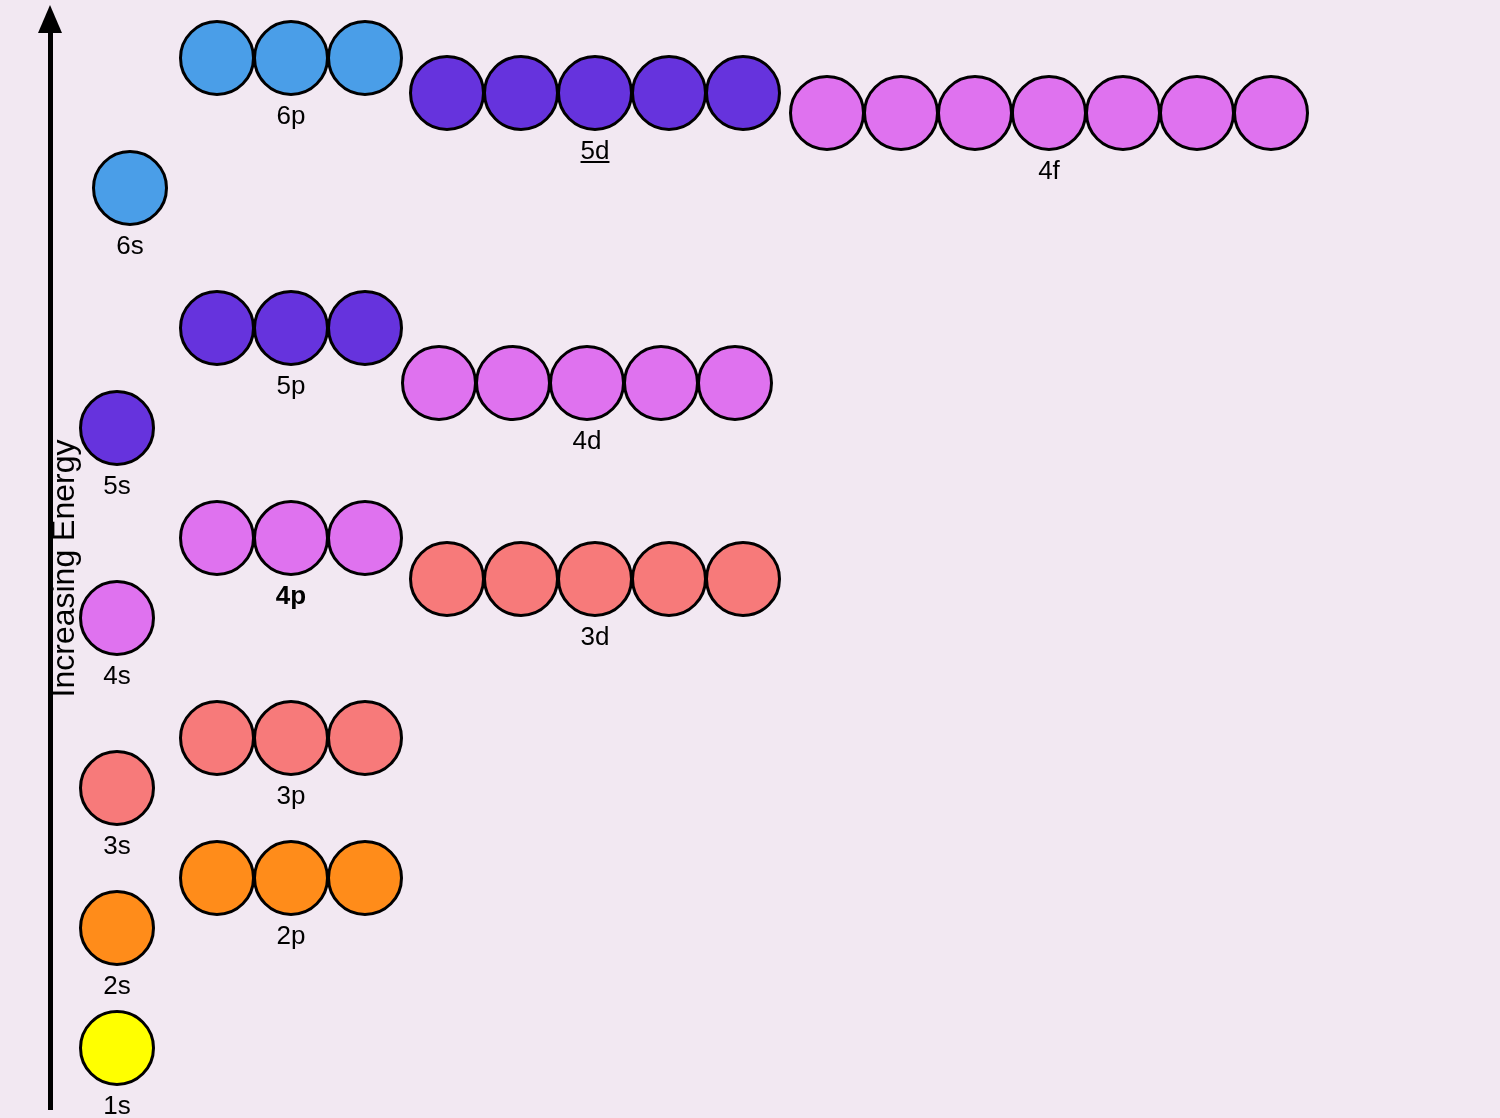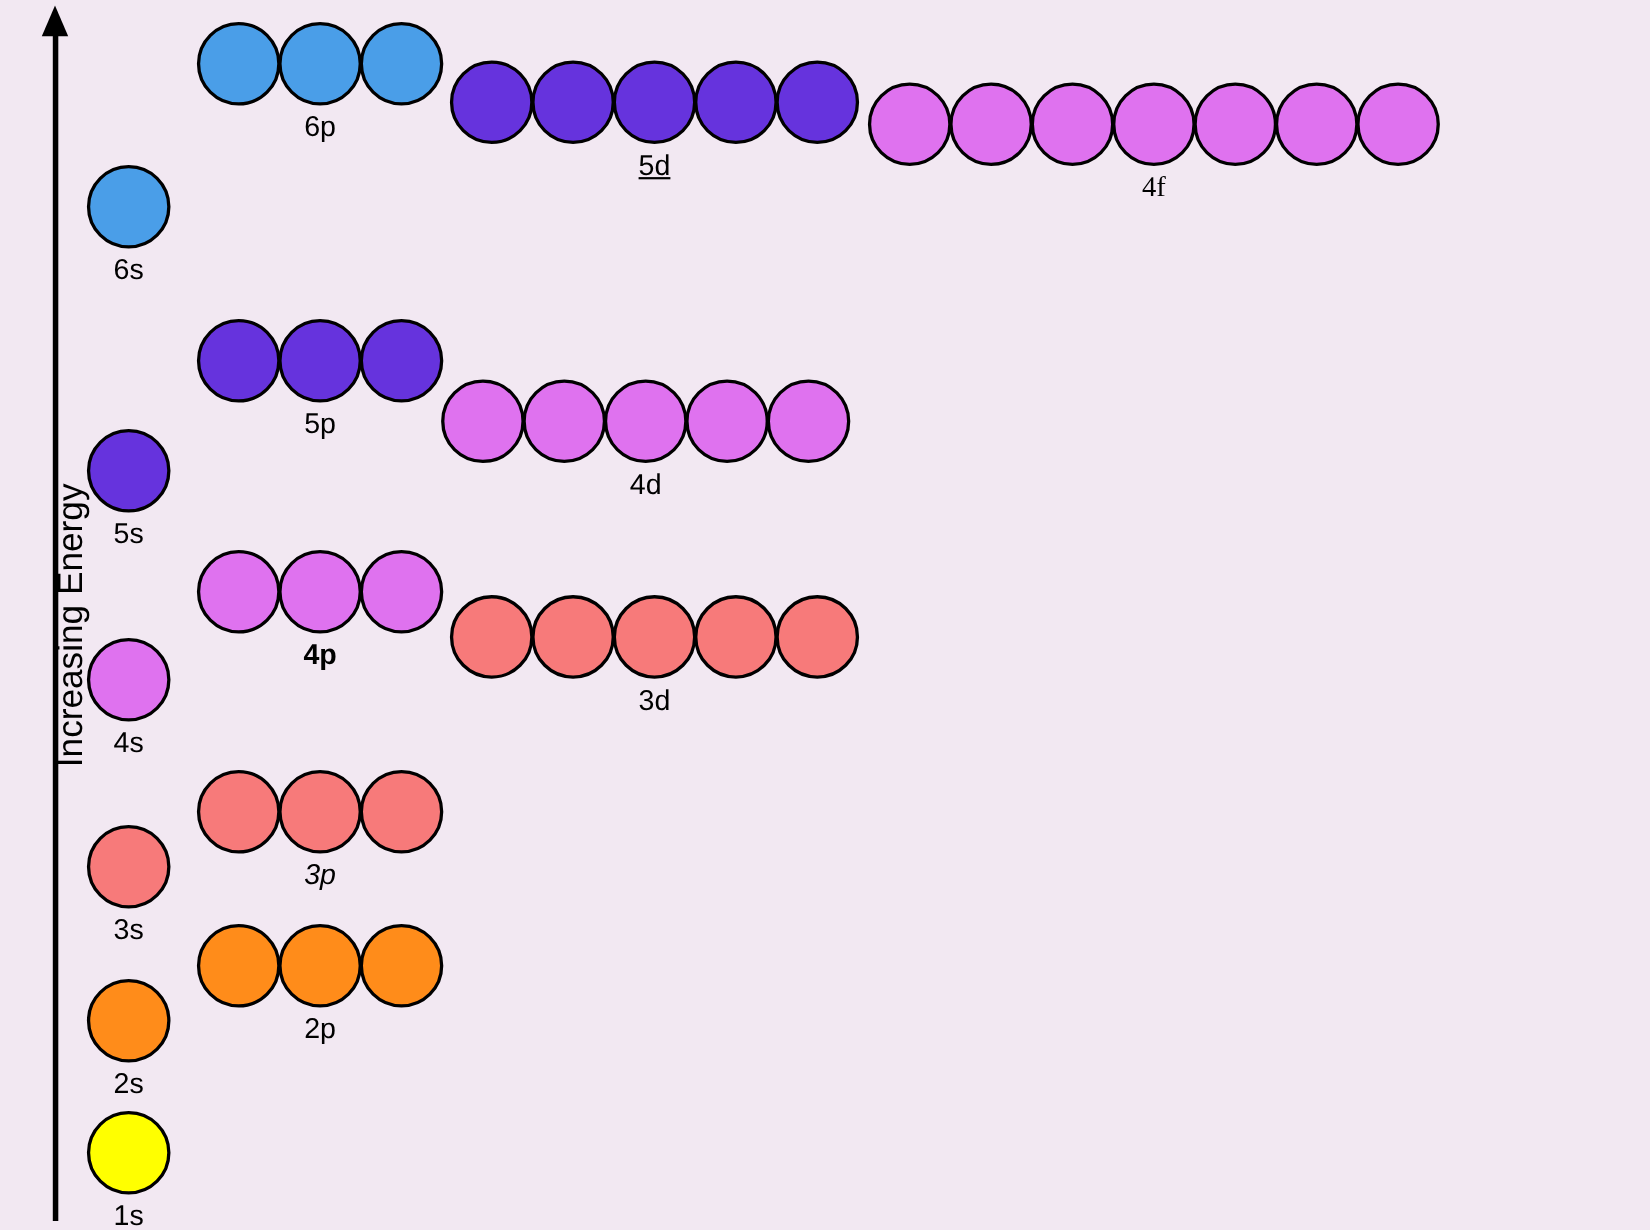--- a/index.html
+++ b/index.html
@@ -92,21 +92,21 @@
           <div class="circle" style="width: 76px; height: 76px; background: rgb(255, 140, 26);"></div>
         </div>
         <div class="orbital-label">2p</div>
       </div>
       <div class="orbital-group" style="left: 80px; top: 750px;">
         <div class="circles">
           <div class="circle" style="width: 76px; height: 76px; background: rgb(247, 122, 122);"></div>
         </div>
         <div class="orbital-label">3s</div>
       </div>
-      <div class="orbital-group" style="left: 180px; top: 700px; font-style: italic;">
+      <div class="orbital-group" style="left: 180px; top: 700px;">
         <div class="circles">
           <div class="circle" style="width: 76px; height: 76px; background: rgb(247, 122, 122);"></div>
           <div class="circle" style="width: 76px; height: 76px; background: rgb(247, 122, 122);"></div>
           <div class="circle" style="width: 76px; height: 76px; background: rgb(247, 122, 122);"></div>
         </div>
         <div class="orbital-label">3p</div>
       </div>
       <div class="orbital-group" style="left: 80px; top: 580px;">
         <div class="circles">
           <div class="circle" style="width: 76px; height: 76px; background: rgb(223, 114, 239);"></div>
@@ -148,21 +148,21 @@
         <div class="orbital-label">4d</div>
       </div>
       <div class="orbital-group" style="left: 180px; top: 290px;">
         <div class="circles">
           <div class="circle" style="width: 76px; height: 76px; background: rgb(102, 51, 221);"></div>
           <div class="circle" style="width: 76px; height: 76px; background: rgb(102, 51, 221);"></div>
           <div class="circle" style="width: 76px; height: 76px; background: rgb(102, 51, 221);"></div>
         </div>
         <div class="orbital-label">5p</div>
       </div>
-      <div class="orbital-group" style="left: 80px; top: 150px;">
+      <div class="orbital-group" style="left: 93px; top: 150px;">
         <div class="circles">
           <div class="circle" style="width: 76px; height: 76px; background: rgb(74, 158, 232);"></div>
         </div>
         <div class="orbital-label">6s</div>
       </div>
       <div class="orbital-group" style="left: 180px; top: 20px;">
         <div class="circles">
           <div class="circle" style="width: 76px; height: 76px; background: rgb(74, 158, 232);"></div>
           <div class="circle" style="width: 76px; height: 76px; background: rgb(74, 158, 232);"></div>
           <div class="circle" style="width: 76px; height: 76px; background: rgb(74, 158, 232);"></div>
@@ -172,21 +172,21 @@
       <div class="orbital-group" style="left: 410px; top: 55px; text-decoration: underline;">
         <div class="circles">
           <div class="circle" style="width: 76px; height: 76px; background: rgb(102, 51, 221);"></div>
           <div class="circle" style="width: 76px; height: 76px; background: rgb(102, 51, 221);"></div>
           <div class="circle" style="width: 76px; height: 76px; background: rgb(102, 51, 221);"></div>
           <div class="circle" style="width: 76px; height: 76px; background: rgb(102, 51, 221);"></div>
           <div class="circle" style="width: 76px; height: 76px; background: rgb(102, 51, 221);"></div>
         </div>
         <div class="orbital-label">5d</div>
       </div>
-      <div class="orbital-group" style="left: 790px; top: 75px; font-family: Liberation Serif, serif;">
+      <div class="orbital-group" style="left: 790px; top: 75px;">
         <div class="circles">
           <div class="circle" style="width: 76px; height: 76px; background: rgb(223, 114, 239);"></div>
           <div class="circle" style="width: 76px; height: 76px; background: rgb(223, 114, 239);"></div>
           <div class="circle" style="width: 76px; height: 76px; background: rgb(223, 114, 239);"></div>
           <div class="circle" style="width: 76px; height: 76px; background: rgb(223, 114, 239);"></div>
           <div class="circle" style="width: 76px; height: 76px; background: rgb(223, 114, 239);"></div>
           <div class="circle" style="width: 76px; height: 76px; background: rgb(223, 114, 239);"></div>
           <div class="circle" style="width: 76px; height: 76px; background: rgb(223, 114, 239);"></div>
         </div>
         <div class="orbital-label">4f</div>

